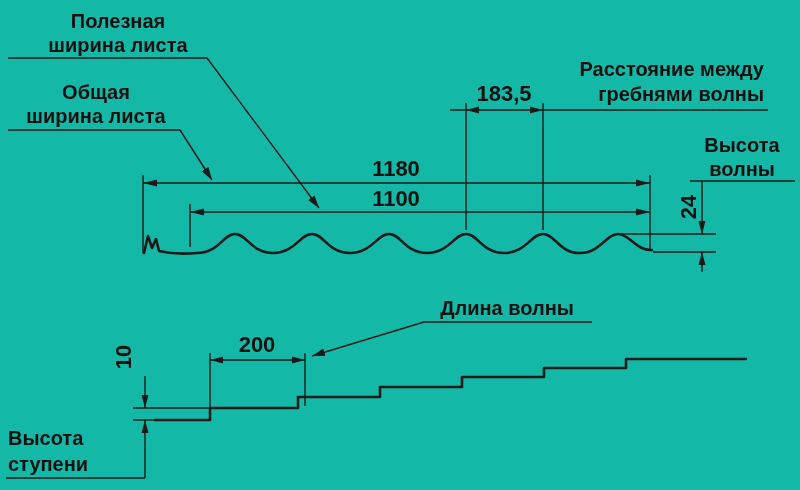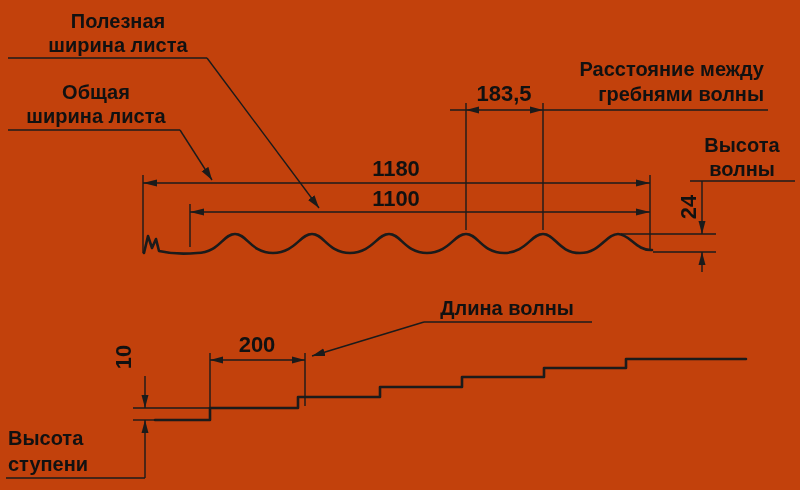--- a/index.html
+++ b/index.html
@@ -1,19 +1,19 @@
 <!DOCTYPE html>
 <html><head>
 <meta charset="utf-8">
 <style>
   html,body{margin:0;padding:0;background:#ffffff;}
   .stage{
     position:relative;
     width:800px;height:490px;
-    background:#c2410c;
+    background:#14b8a6;
     font-family:"Liberation Sans", sans-serif;
     overflow:hidden;
   }
   svg{display:block;}
   .lbl{
     font-family:"Liberation Sans", sans-serif;
     font-size:20px;
     font-weight:bold;
     fill:#111111;
   }

